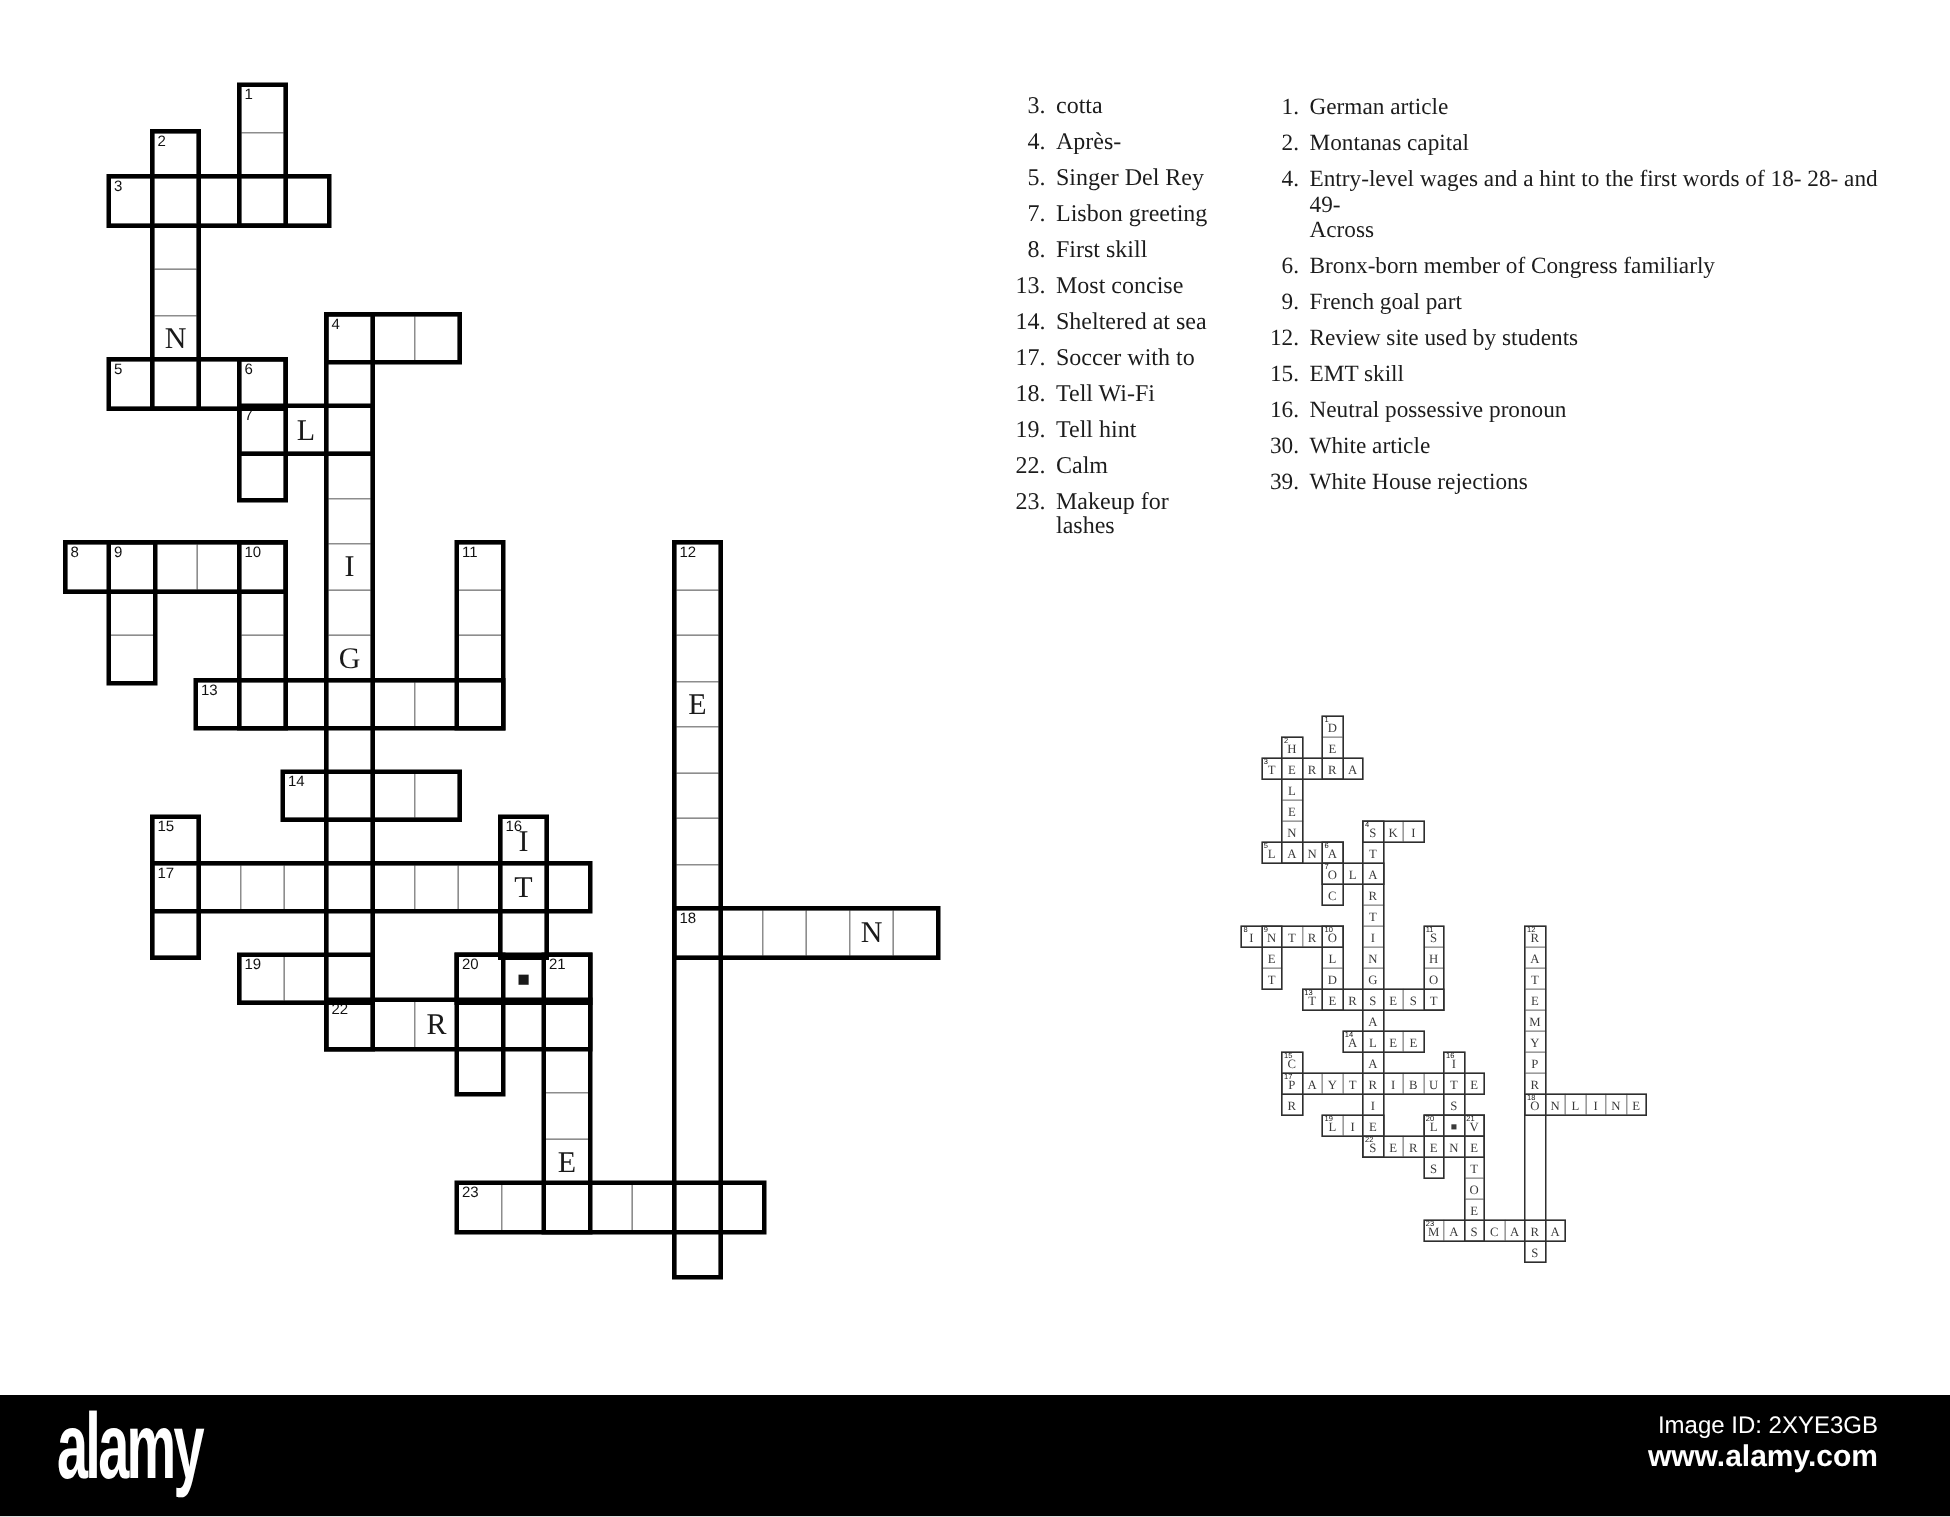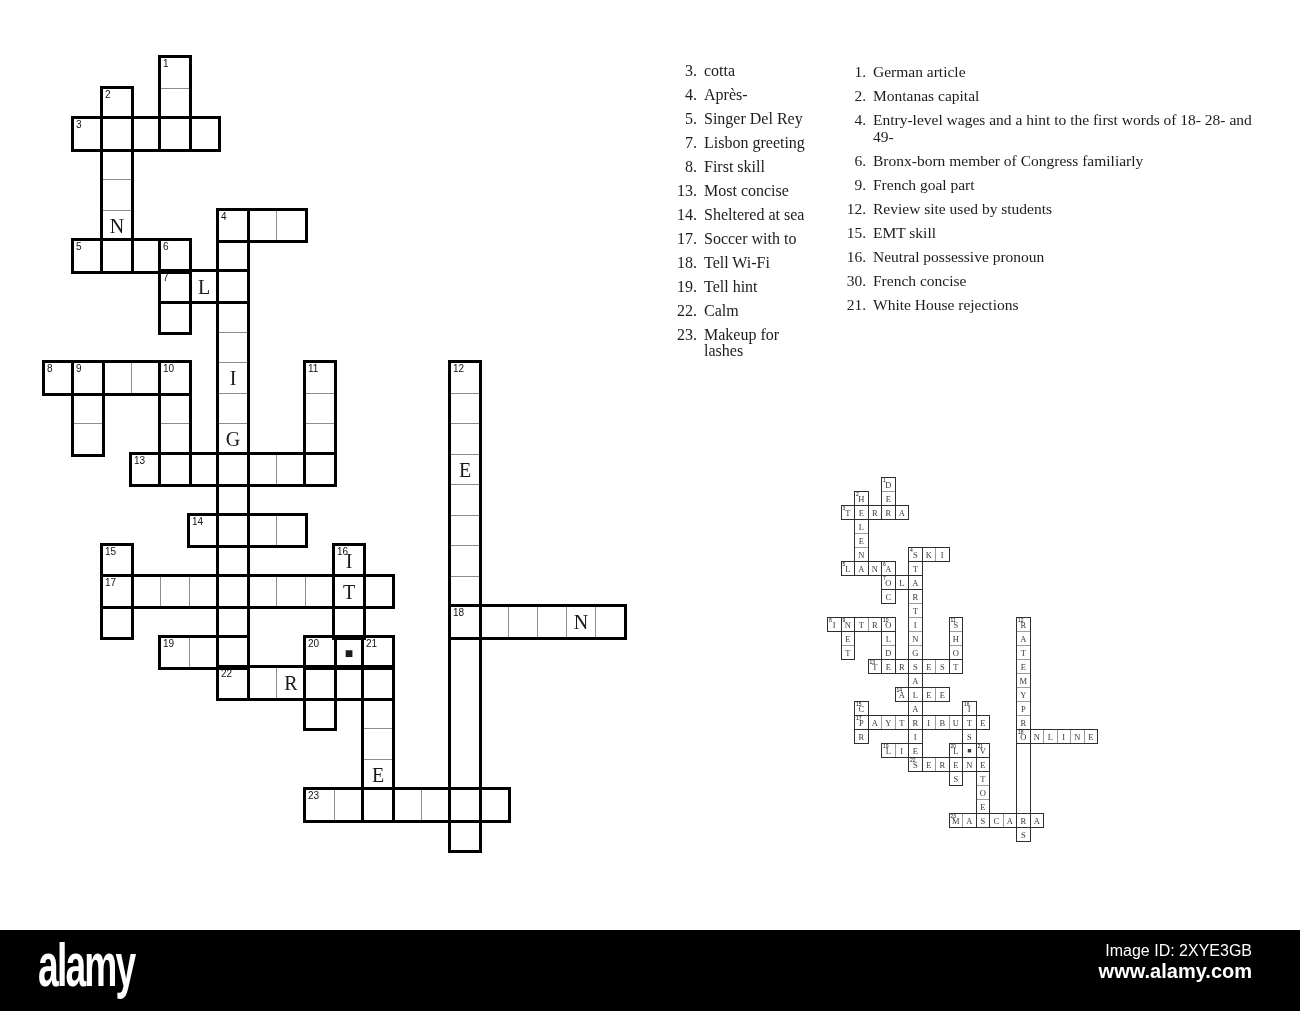--- a/index.html
+++ b/index.html
@@ -327,20 +327,21 @@
       <div class="clue">
         <span class="cn">2.</span>
         <span class="ct">
           <div>Montanas capital</div>
         </span>
       </div>
       <div class="clue">
         <span class="cn">4.</span>
         <span class="ct">
           <div>Entry-level wages and a hint to the first words of 18- 28- and 49-</div>
+          <div>Across</div>
         </span>
       </div>
       <div class="clue">
         <span class="cn">6.</span>
         <span class="ct">
           <div>Bronx-born member of Congress familiarly</div>
         </span>
       </div>
       <div class="clue">
         <span class="cn">9.</span>
@@ -362,25 +363,25 @@
       </div>
       <div class="clue">
         <span class="cn">16.</span>
         <span class="ct">
           <div>Neutral possessive pronoun</div>
         </span>
       </div>
       <div class="clue">
         <span class="cn">30.</span>
         <span class="ct">
-          <div>French concise</div>
-        </span>
-      </div>
-      <div class="clue">
-        <span class="cn">21.</span>
+          <div>White article</div>
+        </span>
+      </div>
+      <div class="clue">
+        <span class="cn">39.</span>
         <span class="ct">
           <div>White House rejections</div>
         </span>
       </div>
     </div>
 
   <div id="mini-grid" style="position: absolute; left: 827px; top: 477px;">
       <div class="cell" style="left: 54px; top: 0px; width: 14.5px; height: 15px;">
         <span class="num">1</span>
         <span class="letter" style="line-height: 15px;">D</span>

